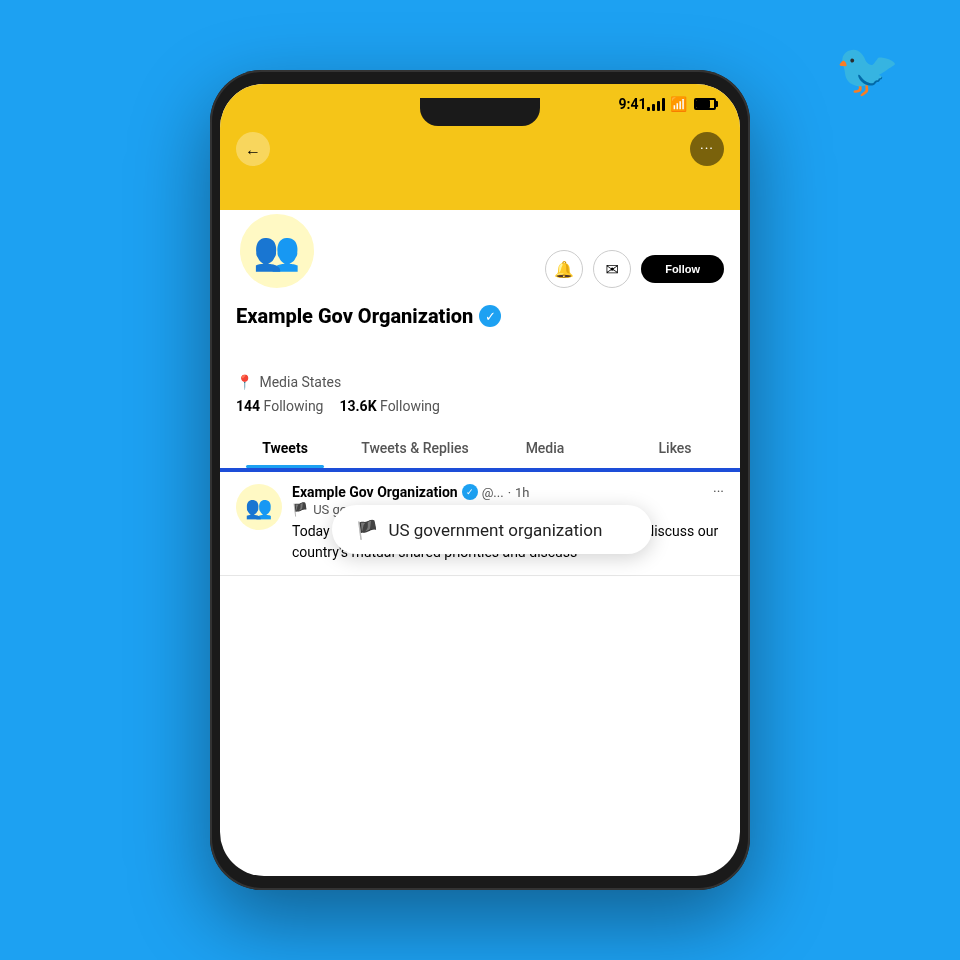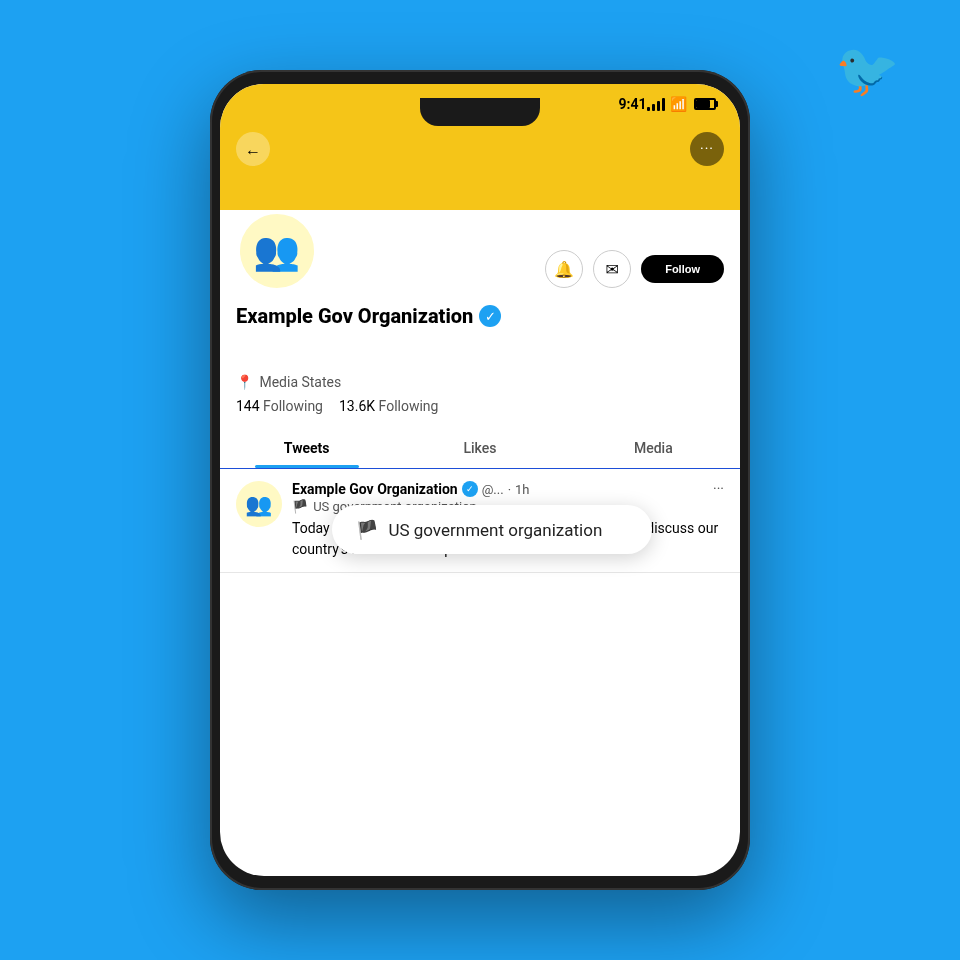--- a/index.html
+++ b/index.html
@@ -259,28 +259,28 @@
       font-size: 14px;
     }
     .profile-stats {
       display: flex;
       gap: 16px;
       font-size: 14px;
       color: #555;
       margin-bottom: 0;
     }
     .stat-number {
-      font-weight: 400;
+      font-weight: 700;
       color: #000;
     }
 
     
     .tabs-bar {
       display: flex;
-      border-bottom: 1px solid #1d4ed8;
+      border-bottom: 4px solid #1d4ed8;
       background: #fff;
     }
     .tab-item {
       flex: 1;
       text-align: center;
       padding: 14px 0 12px;
       font-size: 14px;
       color: #555;
       cursor: pointer;
       position: relative;
@@ -465,24 +465,27 @@
           <span class="stat-number">13.6K</span>&nbsp;<span>Following</span>
         </span>
       </div>
     </div>
 
     <div class="tabs-bar">
       <div class="tab-item active">
         <span>Tweets</span>
       </div>
       <div class="tab-item">
-        <span>Likes</span>
+        <span>Tweets &amp; Replies</span>
       </div>
       <div class="tab-item">
         <span>Media</span>
+      </div>
+      <div class="tab-item">
+        <span>Likes</span>
       </div>
     </div>
 
     <div class="tweet-item">
       <div class="tweet-avatar">
         <span class="tweet-avatar-icon">👥</span>
       </div>
       <div class="tweet-content">
         <div class="tweet-header">
           <span class="tweet-name">Example Gov Organization</span>

